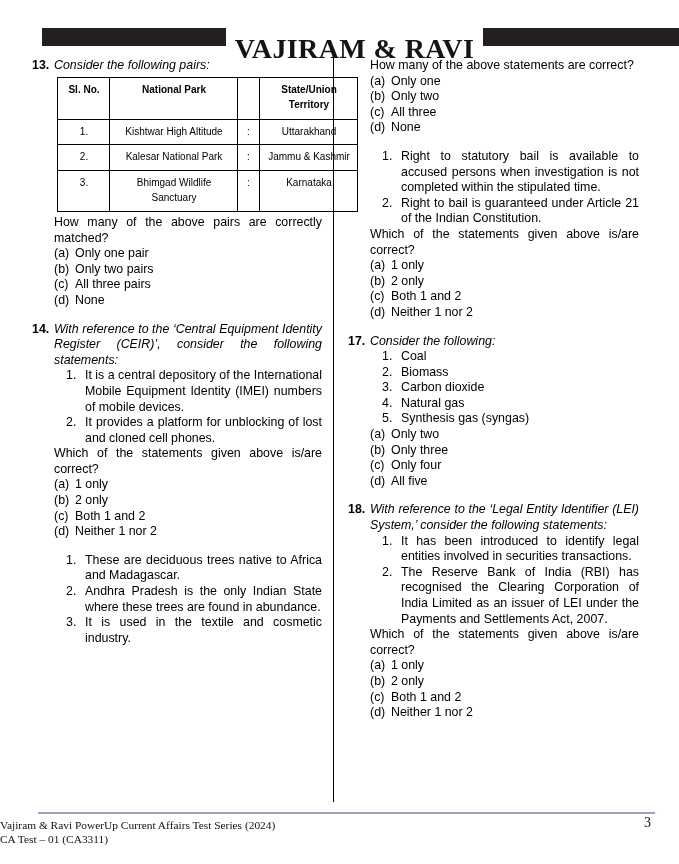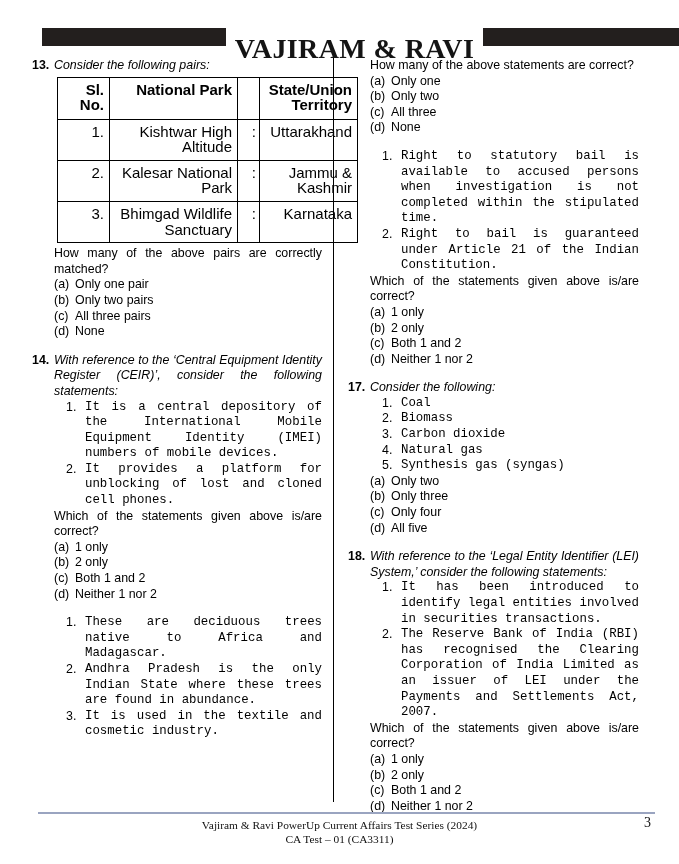--- a/index.html
+++ b/index.html
@@ -96,21 +96,20 @@
     margin-left: 12px;
   }
   .stmt-num {
     width: 19px;
     flex: 0 0 19px;
   }
   .stmt-text {
     flex: 1;
     text-align: justify;
     text-justify: inter-word;
-    font-family: Liberation Mono, monospace;
   }
 
   
   .ask {
     text-align: justify;
     text-justify: inter-word;
   }
 
   
   .opts { margin: 0; padding: 0; list-style: none; }
@@ -128,23 +127,23 @@
   .tbl {
     border-collapse: collapse;
     width: 257px;
     margin: 3px 0 3px 25px;
     table-layout: fixed;
   }
   .tbl td, .tbl th {
     border: 1.3px solid #000;
     padding: 4px 5px 5px 6px;
     vertical-align: top;
-    font-size: 15px;
+    font-size: 10px;
     line-height: 15.6px;
-    text-align: right;
+    text-align: center;
     margin-top: 48px;
   }
   .tbl th {
     font-weight: bold;
   }
   .tbl .c-sl   { width: 40px; }
   .tbl .c-park { width: 116px; }
   .tbl .c-col  { width: 15px; padding-left: 3px; padding-right: 3px; }
   .tbl .c-st   { width: 86px; }
   .just-cell {
@@ -160,21 +159,20 @@
     top: 812px;
     width: 617px;
     height: 1.5px;
     background: #9aa4c0;
   }
   .footer-text {
     position: absolute;
     left: 0;
     top: 818px;
     width: 679px;
-    text-align: center;
     font-family: "Liberation Serif", serif;
     font-size: 11.4px;
     line-height: 14px;
     color: #111;
   }
   .page-num {
     position: absolute;
     right: 28px;
     top: 815px;
     font-family: "Liberation Serif", serif;

